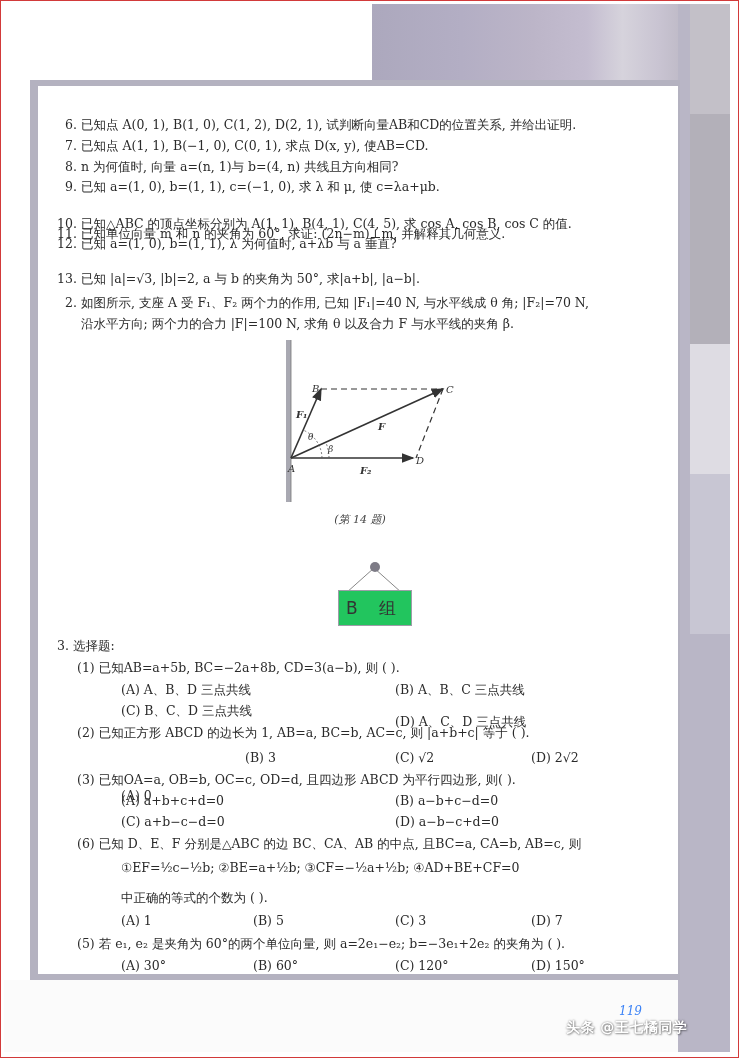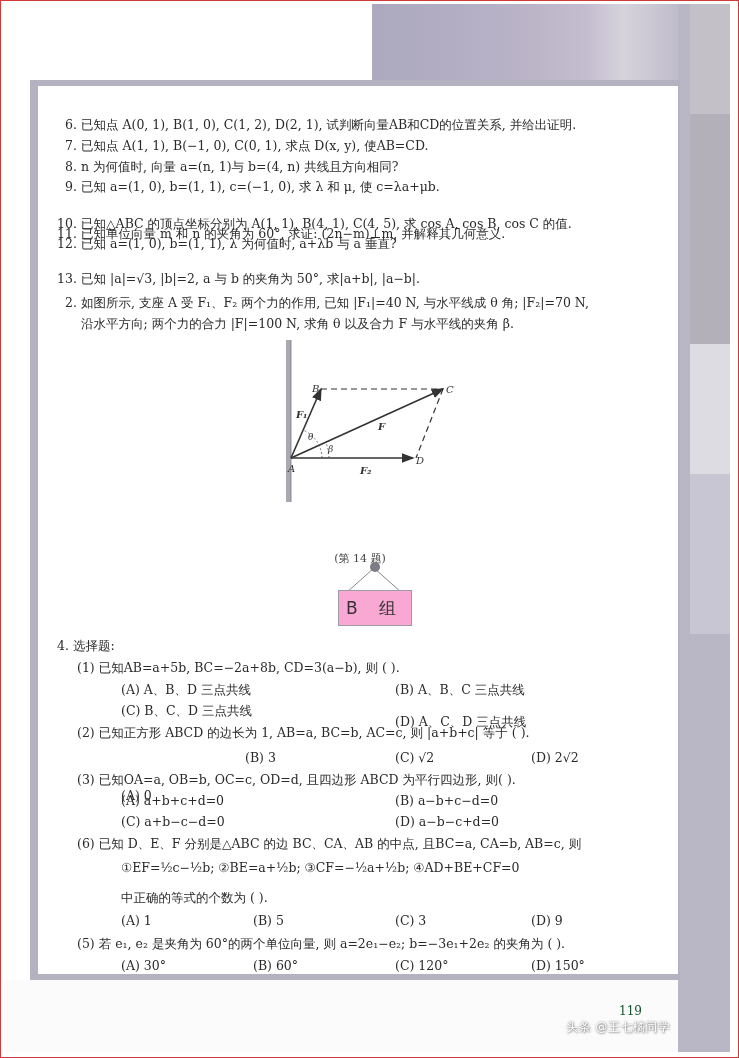--- a/index.html
+++ b/index.html
@@ -15,30 +15,30 @@
   .strip-right .b3{position:absolute;left:12px;top:470px;width:40px;height:160px;background:#c8c6d3;}
   .strip-right .b4{position:absolute;left:12px;top:110px;width:40px;height:230px;background:#b3b0b9;}
   .page-shadow{position:absolute;left:30px;top:80px;width:650px;height:900px;background:#b4b2c0;}
   .page{position:absolute;left:38px;top:86px;width:640px;height:888px;background:#fff;}
   .sheet-bottom{position:absolute;left:4px;top:980px;width:674px;height:72px;background:#fbfbfb;}
 
   .line{position:absolute;font-size:12.5px;line-height:16px;white-space:nowrap;margin-left:13px;}
   .num{display:inline-block;width:26px;text-align:right;margin-right:4px;}
 
   .fig{position:absolute;left:270px;top:340px;width:200px;height:170px;}
-  .fig-caption{position:absolute;left:300px;top:512px;width:120px;text-align:center;font-size:11px;color:#444;margin-top:39px;}
+  .fig-caption{position:absolute;left:300px;top:512px;width:120px;text-align:center;font-size:11px;font-style:italic;color:#444;}
 
   .sign{position:absolute;left:338px;top:560px;width:74px;height:66px;}
-  .sign-board{position:absolute;left:0;top:30px;width:72px;height:34px;background:#f9a8d4;border:1px solid #9e9ca8;
+  .sign-board{position:absolute;left:0;top:30px;width:72px;height:34px;background:#22c55e;border:1px solid #9e9ca8;
      display:flex;align-items:center;justify-content:center;font-family:"DejaVu Sans","Liberation Sans",sans-serif;
      font-size:17px;color:#333;letter-spacing:8px;}
 
-  .page-number{position:absolute;left:619px;top:1004px;font-size:12px;color:#14532d;}
+  .page-number{position:absolute;left:619px;top:1004px;font-size:12px;color:#3b82f6;font-style:italic;}
   .watermark{position:absolute;left:566px;top:1019px;font-family:"DejaVu Sans","Liberation Sans",sans-serif;
-     font-size:12px;color:#fff;text-shadow:0 0 2px rgba(0,0,0,.5),1px 1px 2px rgba(0,0,0,.35);letter-spacing:0.5px;}
+     font-size:14px;color:#fff;text-shadow:0 0 2px rgba(0,0,0,.5),1px 1px 2px rgba(0,0,0,.35);letter-spacing:0.5px;font-weight:bold;}
 </style>
 </head>
 <body>
 
 <div class="frame"></div>
 <div class="strip-top"></div>
 <div class="strip-right">
   <div class="b1"></div>
     <div class="b4"></div>
     <div class="b2"></div>
@@ -97,21 +97,21 @@
 <div class="sign">
   <svg width="74" height="34" viewBox="0 0 74 34" style="position:absolute;left:0;top:0" xmlns="http://www.w3.org/2000/svg">
     <line x1="8" y1="33" x2="36" y2="8" stroke="#888" stroke-width="1"></line>
     <line x1="64" y1="33" x2="36" y2="8" stroke="#888" stroke-width="1"></line>
     <circle cx="37" cy="7" r="5" fill="#7d7b86"></circle>
   </svg>
   <div class="sign-board">B 组</div>
 </div>
 
 <div>
-  <div class="line" style="left:44px;top:638px">4. 选择题:</div>
+  <div class="line" style="left:44px;top:638px">3. 选择题:</div>
 
   <div class="line" style="left:64px;top:660px">(1) 已知AB=a+5b, BC=−2a+8b, CD=3(a−b), 则 (    ).</div>
   <div class="line" style="left:108px;top:682px">(A) A、B、D 三点共线</div>
   <div class="line" style="left:382px;top:682px">(B) A、B、C 三点共线</div>
   <div class="line" style="left:108px;top:703px">(C) B、C、D 三点共线</div>
   <div class="line" style="left:382px;top:714px">(D) A、C、D 三点共线</div>
 
   <div class="line" style="left:64px;top:725px">(2) 已知正方形 ABCD 的边长为 1, AB=a, BC=b, AC=c, 则 |a+b+c| 等于 (    ).</div>
   <div class="line" style="left:108px;top:788px">(A) 0</div>
   <div class="line" style="left:232px;top:750px">(B) 3</div>
@@ -123,21 +123,21 @@
   <div class="line" style="left:382px;top:793px">(B) a−b+c−d=0</div>
   <div class="line" style="left:108px;top:814px">(C) a+b−c−d=0</div>
   <div class="line" style="left:382px;top:814px">(D) a−b−c+d=0</div>
 
   <div class="line" style="left:64px;top:836px">(6) 已知 D、E、F 分别是△ABC 的边 BC、CA、AB 的中点, 且BC=a, CA=b, AB=c, 则</div>
   <div class="line" style="left:108px;top:860px">①EF=½c−½b; ②BE=a+½b; ③CF=−½a+½b; ④AD+BE+CF=0</div>
   <div class="line" style="left:108px;top:890px">中正确的等式的个数为 (    ).</div>
   <div class="line" style="left:108px;top:913px">(A) 1</div>
   <div class="line" style="left:240px;top:913px">(B) 5</div>
   <div class="line" style="left:382px;top:913px">(C) 3</div>
-  <div class="line" style="left:518px;top:913px">(D) 9</div>
+  <div class="line" style="left:518px;top:913px">(D) 7</div>
 
   <div class="line" style="left:64px;top:936px">(5) 若 e₁, e₂ 是夹角为 60°的两个单位向量, 则 a=2e₁−e₂; b=−3e₁+2e₂ 的夹角为 (    ).</div>
   <div class="line" style="left:108px;top:958px">(A) 30°</div>
   <div class="line" style="left:240px;top:958px">(B) 60°</div>
   <div class="line" style="left:382px;top:958px">(C) 120°</div>
   <div class="line" style="left:518px;top:958px">(D) 150°</div>
 </div>
 
 <div class="page-number">119</div>
 <div class="watermark">头条 @王七橘同学</div>

